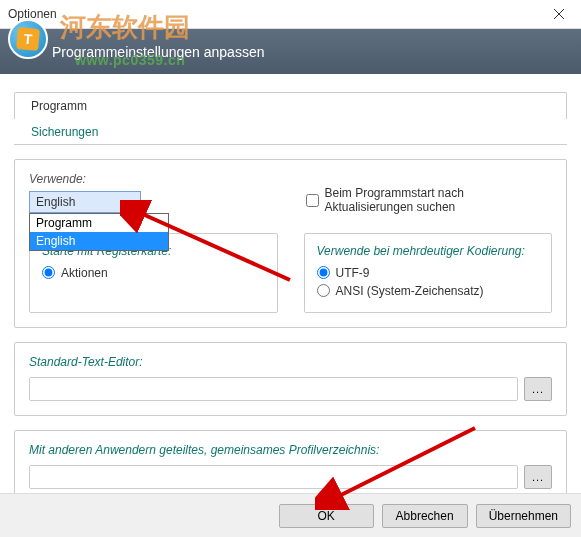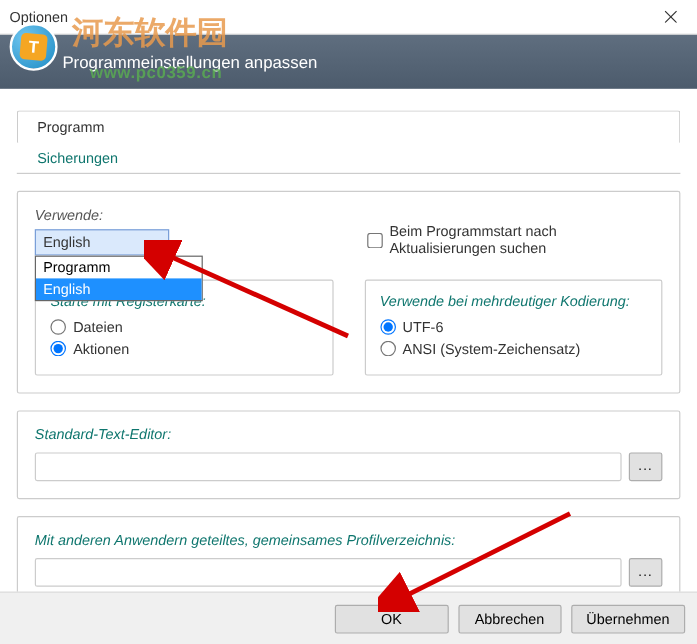--- a/index.html
+++ b/index.html
@@ -109,33 +109,29 @@
           <input type="checkbox" style="">
           <span style="line-height:1.2;">Beim Programmstart nach Aktualisierungen suchen</span>
         </label>
       </div>
     </div>
 
     <div class="row2">
       <div class="box">
         <div class="group-title">Starte mit Registerkarte:</div>
         <label class="rad">
-          <input type="radio" name="starttab" style="">
-          <span>Dateien</span>
-        </label>
-        <label class="rad">
           <input type="radio" name="starttab" checked="" style="">
           <span>Aktionen</span>
         </label>
       </div>
       <div class="box">
         <div class="group-title">Verwende bei mehrdeutiger Kodierung:</div>
         <label class="rad">
           <input type="radio" name="enc" checked="" style="">
-          <span>UTF-6</span>
+          <span>UTF-9</span>
         </label>
         <label class="rad">
           <input type="radio" name="enc" style="">
           <span>ANSI (System-Zeichensatz)</span>
         </label>
       </div>
     </div>
   </div>
 
   <div class="panel">

